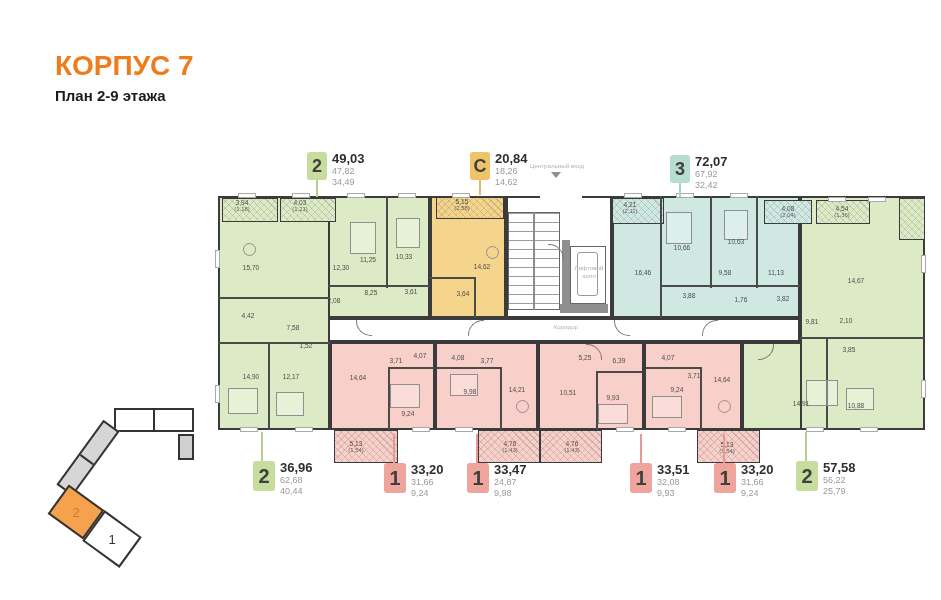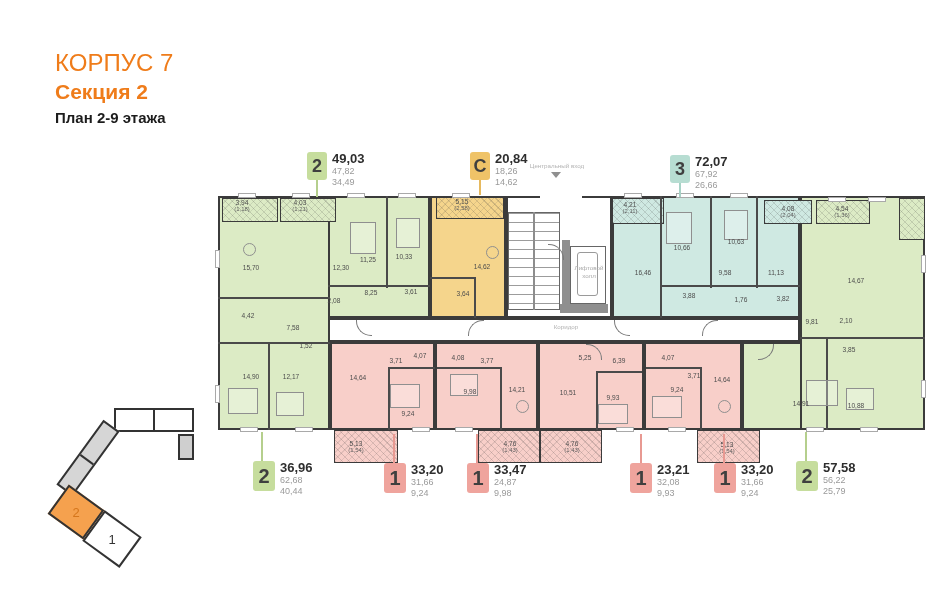--- a/index.html
+++ b/index.html
@@ -1,20 +1,20 @@
 <!DOCTYPE html>
 <html><head>
 <meta charset="utf-8">
 <style>
   html,body{margin:0;padding:0;background:#fff;}
   .stage{position:relative;width:941px;height:600px;background:#fff;overflow:hidden;
          font-family:"Liberation Sans",sans-serif;}
   
   .hdr{position:absolute;left:55px;top:48px;}
-  .hdr .t1{font-size:24px;font-weight:normal;color:#EF7C1A;line-height:1.25;}
+  .hdr .t1{font-size:28px;font-weight:bold;color:#EF7C1A;line-height:1.25;}
   .hdr .t2{font-size:21px;font-weight:bold;color:#EF7C1A;line-height:1.3;}
   .hdr .t3{font-size:15px;font-weight:bold;color:#1c1c1c;margin-top:4px;}
   
   .z{position:absolute;border:2.5px solid #3b3b3b;box-sizing:border-box;}
   .gz{background:#dcebc5;}
   .yz{background:#f5d58c;}
   .tz{background:#cfe9e2;}
   .pz{background:#f8cfc9;}
   .wz{background:#ffffff;}
   .hatch{background-image:
@@ -62,21 +62,20 @@
   .loc .pc{position:absolute;border:2px solid #333;box-sizing:border-box;}
   .loc .lbl{display:flex;align-items:center;justify-content:center;width:100%;height:100%;font-size:13px;}
 </style>
 </head>
 <body>
 
 <div class="stage">
 
   <div class="hdr">
     <div class="t1">КОРПУС 7</div>
-    <div class="t2">Секция 2</div>
     <div class="t3">План 2-9 этажа</div>
   </div>
 
   <div>
 
     <div class="z gz" style="left:218px;top:196px;width:112px;height:234px;"></div>
     <div class="z gz" style="left:328px;top:196px;width:102px;height:122px;"></div>
     <div class="z yz" style="left:430px;top:196px;width:76px;height:122px;"></div>
     <div class="z wz" style="left:506px;top:196px;width:106px;height:122px;"></div>
     <div class="z tz" style="left:612px;top:196px;width:188px;height:122px;"></div>
@@ -287,21 +286,21 @@
       <div class="v2">18,26</div>
       <div class="v2">14,62</div>
     </div>
   </div>
   <div class="lead" style="left:679px;top:183px;height:14px;background:#a7d2c6;"></div>
   <div class="co" style="left:670px;top:155px;">
     <div class="cobox cb-teal">3</div>
     <div>
       <div class="v1">72,07</div>
       <div class="v2">67,92</div>
-      <div class="v2">26,66</div>
+      <div class="v2">32,42</div>
     </div>
   </div>
 
   <div class="lead" style="left:261px;top:432px;height:29px;background:#b5cf8d;"></div>
   <div class="co big" style="left:253px;top:461px;">
     <div class="cobox cb-green">2</div>
     <div>
       <div class="v1">36,96</div>
       <div class="v2">62,68</div>
       <div class="v2">40,44</div>
@@ -322,21 +321,21 @@
     <div>
       <div class="v1">33,47</div>
       <div class="v2">24,87</div>
       <div class="v2">9,98</div>
     </div>
   </div>
   <div class="lead" style="left:640px;top:434px;height:29px;background:#e89992;"></div>
   <div class="co big" style="left:630px;top:463px;">
     <div class="cobox cb-pink">1</div>
     <div>
-      <div class="v1">23,21</div>
+      <div class="v1">33,51</div>
       <div class="v2">32,08</div>
       <div class="v2">9,93</div>
     </div>
   </div>
   <div class="lead" style="left:723px;top:434px;height:29px;background:#e89992;"></div>
   <div class="co big" style="left:714px;top:463px;">
     <div class="cobox cb-pink">1</div>
     <div>
       <div class="v1">33,20</div>
       <div class="v2">31,66</div>

